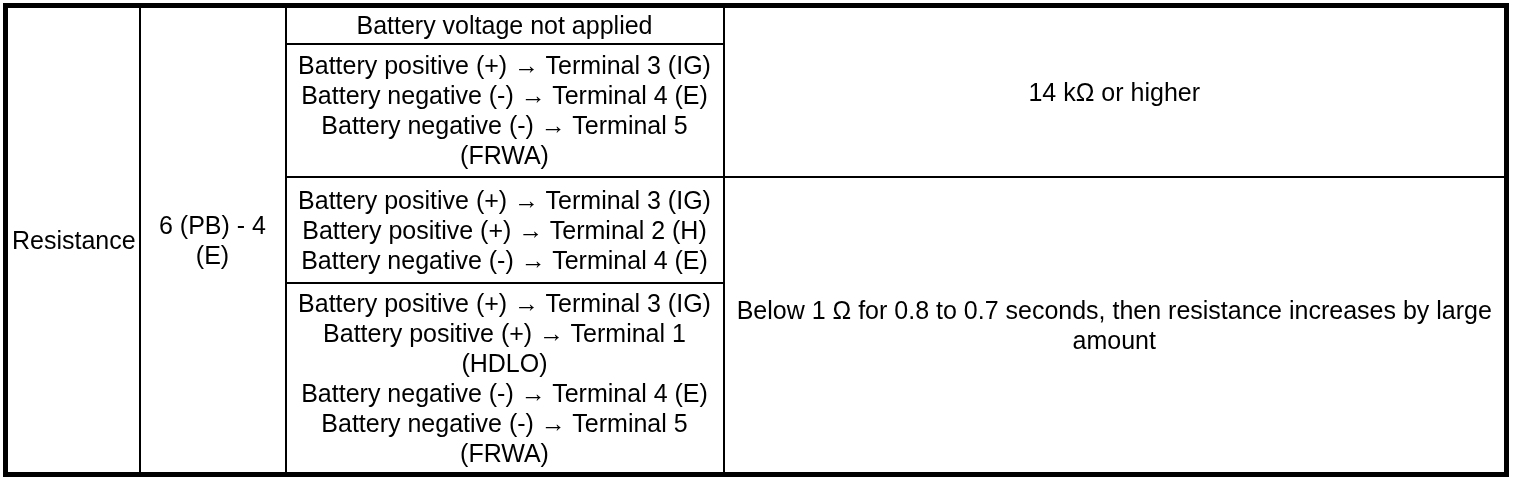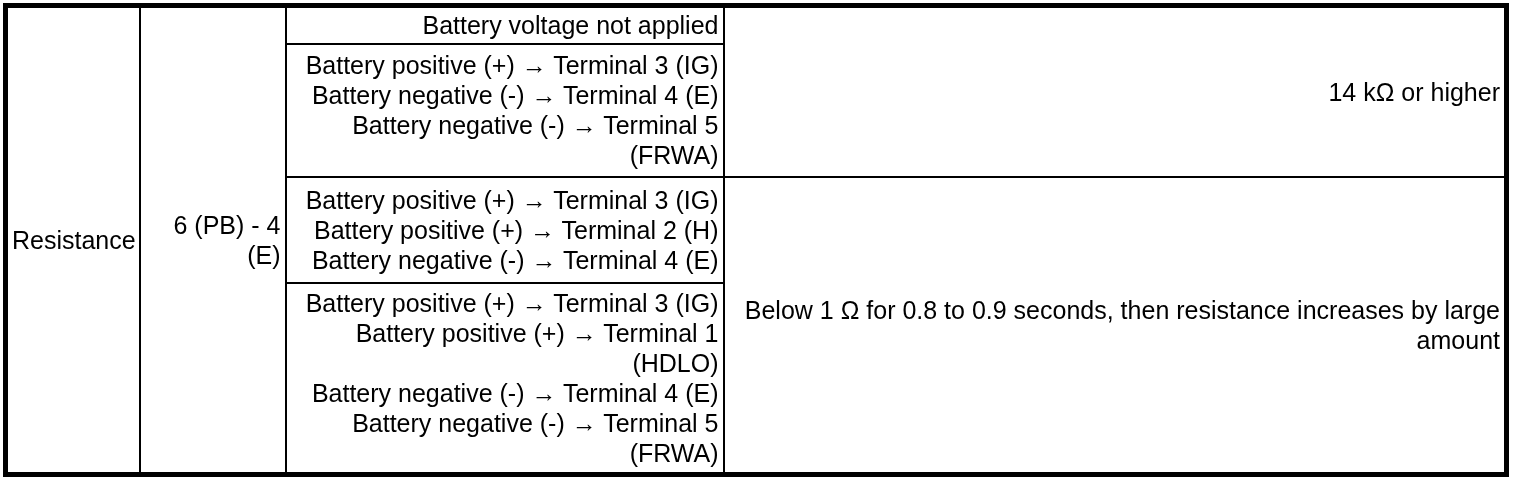--- a/index.html
+++ b/index.html
@@ -20,21 +20,21 @@
     margin: 3px 0 0 3px;
     width: 1506px;
     height: 474px;
     border: 5px solid #000000;
     background: #ffffff;
     font-size: 25px;
     line-height: 30px;
   }
   table.spec td {
     border: 2px solid #000000;
-    text-align: right;
+    text-align: center;
     vertical-align: middle;
     white-space: pre-line;
     padding: 2px 4px;
     overflow: hidden;
   }
   tr.r1 { height: 38px; }
   tr.r2 { height: 132px; }
   tr.r3 { height: 106px; }
   tr.r4 { height: 190px; }
 </style>
@@ -59,21 +59,21 @@
     <tr class="r2">
       <td>Battery positive (+) → Terminal 3 (IG)
 Battery negative (-) → Terminal 4 (E)
 Battery negative (-) → Terminal 5
 (FRWA)</td>
     </tr>
     <tr class="r3">
       <td>Battery positive (+) → Terminal 3 (IG)
 Battery positive (+) → Terminal 2 (H)
 Battery negative (-) → Terminal 4 (E)</td>
-      <td rowspan="2">Below 1 Ω for 0.8 to 0.9 seconds, then resistance increases by large
+      <td rowspan="2">Below 1 Ω for 0.8 to 0.7 seconds, then resistance increases by large
 amount</td>
     </tr>
     <tr class="r4">
       <td>Battery positive (+) → Terminal 3 (IG)
 Battery positive (+) → Terminal 1
 (HDLO)
 Battery negative (-) → Terminal 4 (E)
 Battery negative (-) → Terminal 5
 (FRWA)</td>
     </tr>

